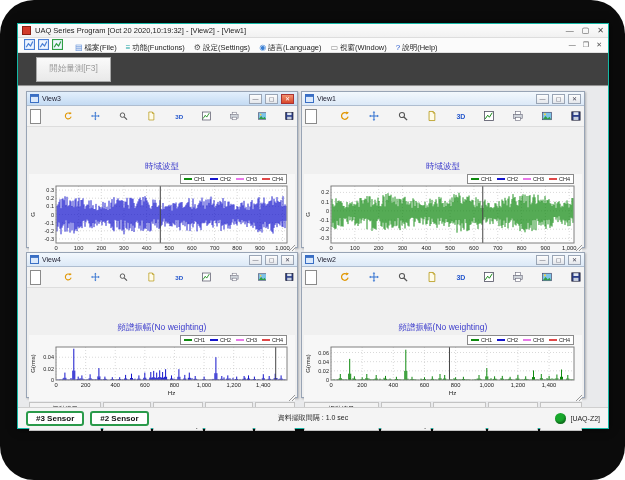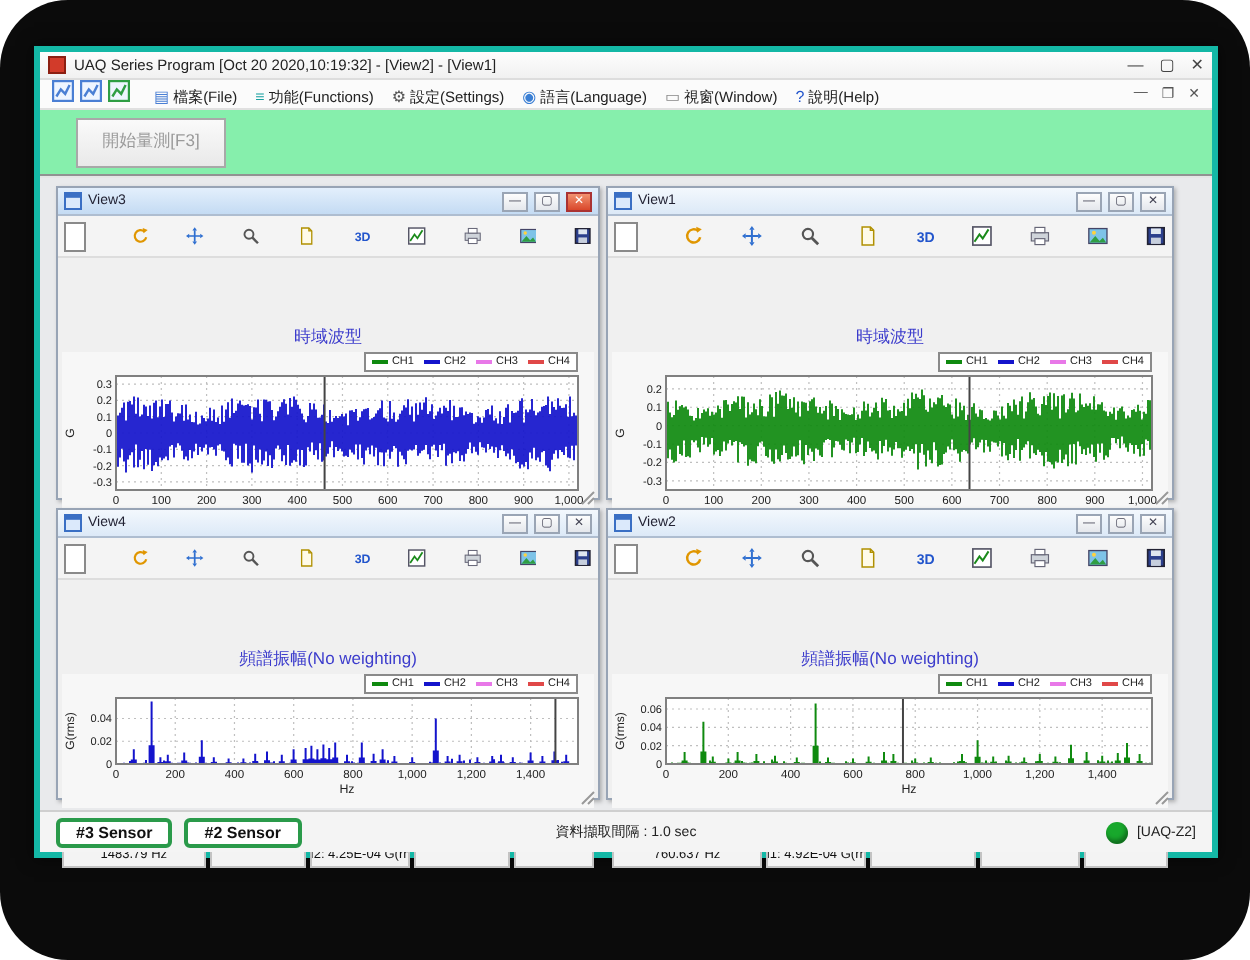--- a/index.html
+++ b/index.html
@@ -1,41 +1,41 @@
 <!DOCTYPE html>
 <html><head>
 <meta charset="utf-8">
 <style>
   * { margin:0; padding:0; box-sizing:border-box; }
   html,body { width:625px; height:480px; background:#fff; overflow:hidden;
               font-family:"Liberation Sans", sans-serif; }
   .frame { position:absolute; inset:0; background:#0b0b0b; border-radius:34px; }
   .app { position:absolute; left:17px; top:23px; width:592px; height:406px;
-         background:#f0f0f0; border:3px solid #14b8a6; display:flex; flex-direction:column;
+         background:#f0f0f0; border:1px solid #14b8a6; display:flex; flex-direction:column;
          box-shadow:0 0 8px rgba(0,0,0,.6); }
   
   .titlebar { height:14px; background:linear-gradient(#fdfdfd,#f1f1f1); display:flex;
               align-items:center; padding:0 4px; border-bottom:1px solid #ddd; flex:0 0 auto;}
   .appicon { width:9px; height:9px; background:#d23b2a; border:1px solid #8c1f12; margin-right:4px;
              display:inline-block; }
   .apptitle { font-size:7.5px; color:#222; flex:1; white-space:nowrap; overflow:hidden; }
   .wbtns { display:flex; gap:8px; }
   .wbtn { font-size:8px; color:#444; cursor:default; line-height:10px; }
   
   .menubar { height:15px; background:#fbfbfb; display:flex; align-items:center; padding:0 6px;
              border-bottom:1px solid #e0e0e0; flex:0 0 auto; }
   .qicon { width:11px; height:11px; display:inline-block; margin-right:3px; }
   .qicon svg { width:100%; height:100%; }
   .menuitem { font-size:7.5px; color:#222; margin-left:9px; display:inline-flex; align-items:center; gap:2px;
               white-space:nowrap; }
   .mglyph { font-size:8px; }
   .mdi-ctrls { margin-left:auto; display:flex; gap:7px; }
   .mdi-ctrls span { font-size:7px; color:#555; }
   
-  .toolbar { height:34px; background:#86efac; display:flex; align-items:center; padding:0 18px;
+  .toolbar { height:34px; background:#404040; display:flex; align-items:center; padding:0 18px;
              border-bottom:2px groove #e6e6e6; flex:0 0 auto; }
   .tbtn { height:25px; min-width:75px; font-size:8.5px; background:linear-gradient(#fafafa,#e9e9e9);
           border:1px solid #a8a8a8; color:#9a9a9a; font-family:inherit; display:inline-flex;
           align-items:center; justify-content:center; gap:3px; }
   .tbtn.stop { color:#d40000; font-weight:bold; background:#fff; }
   .stopsq { width:7px; height:7px; background:#e00000; display:inline-block; }
   .spacer { flex:1; }
   .mainbtn { height:20px; min-width:70px; font-size:8px; background:#f8f8f8; border:1px solid #bbb;
              color:#222; font-family:inherit; display:inline-flex; align-items:center; gap:3px;
              justify-content:center; margin-right:10px; }

